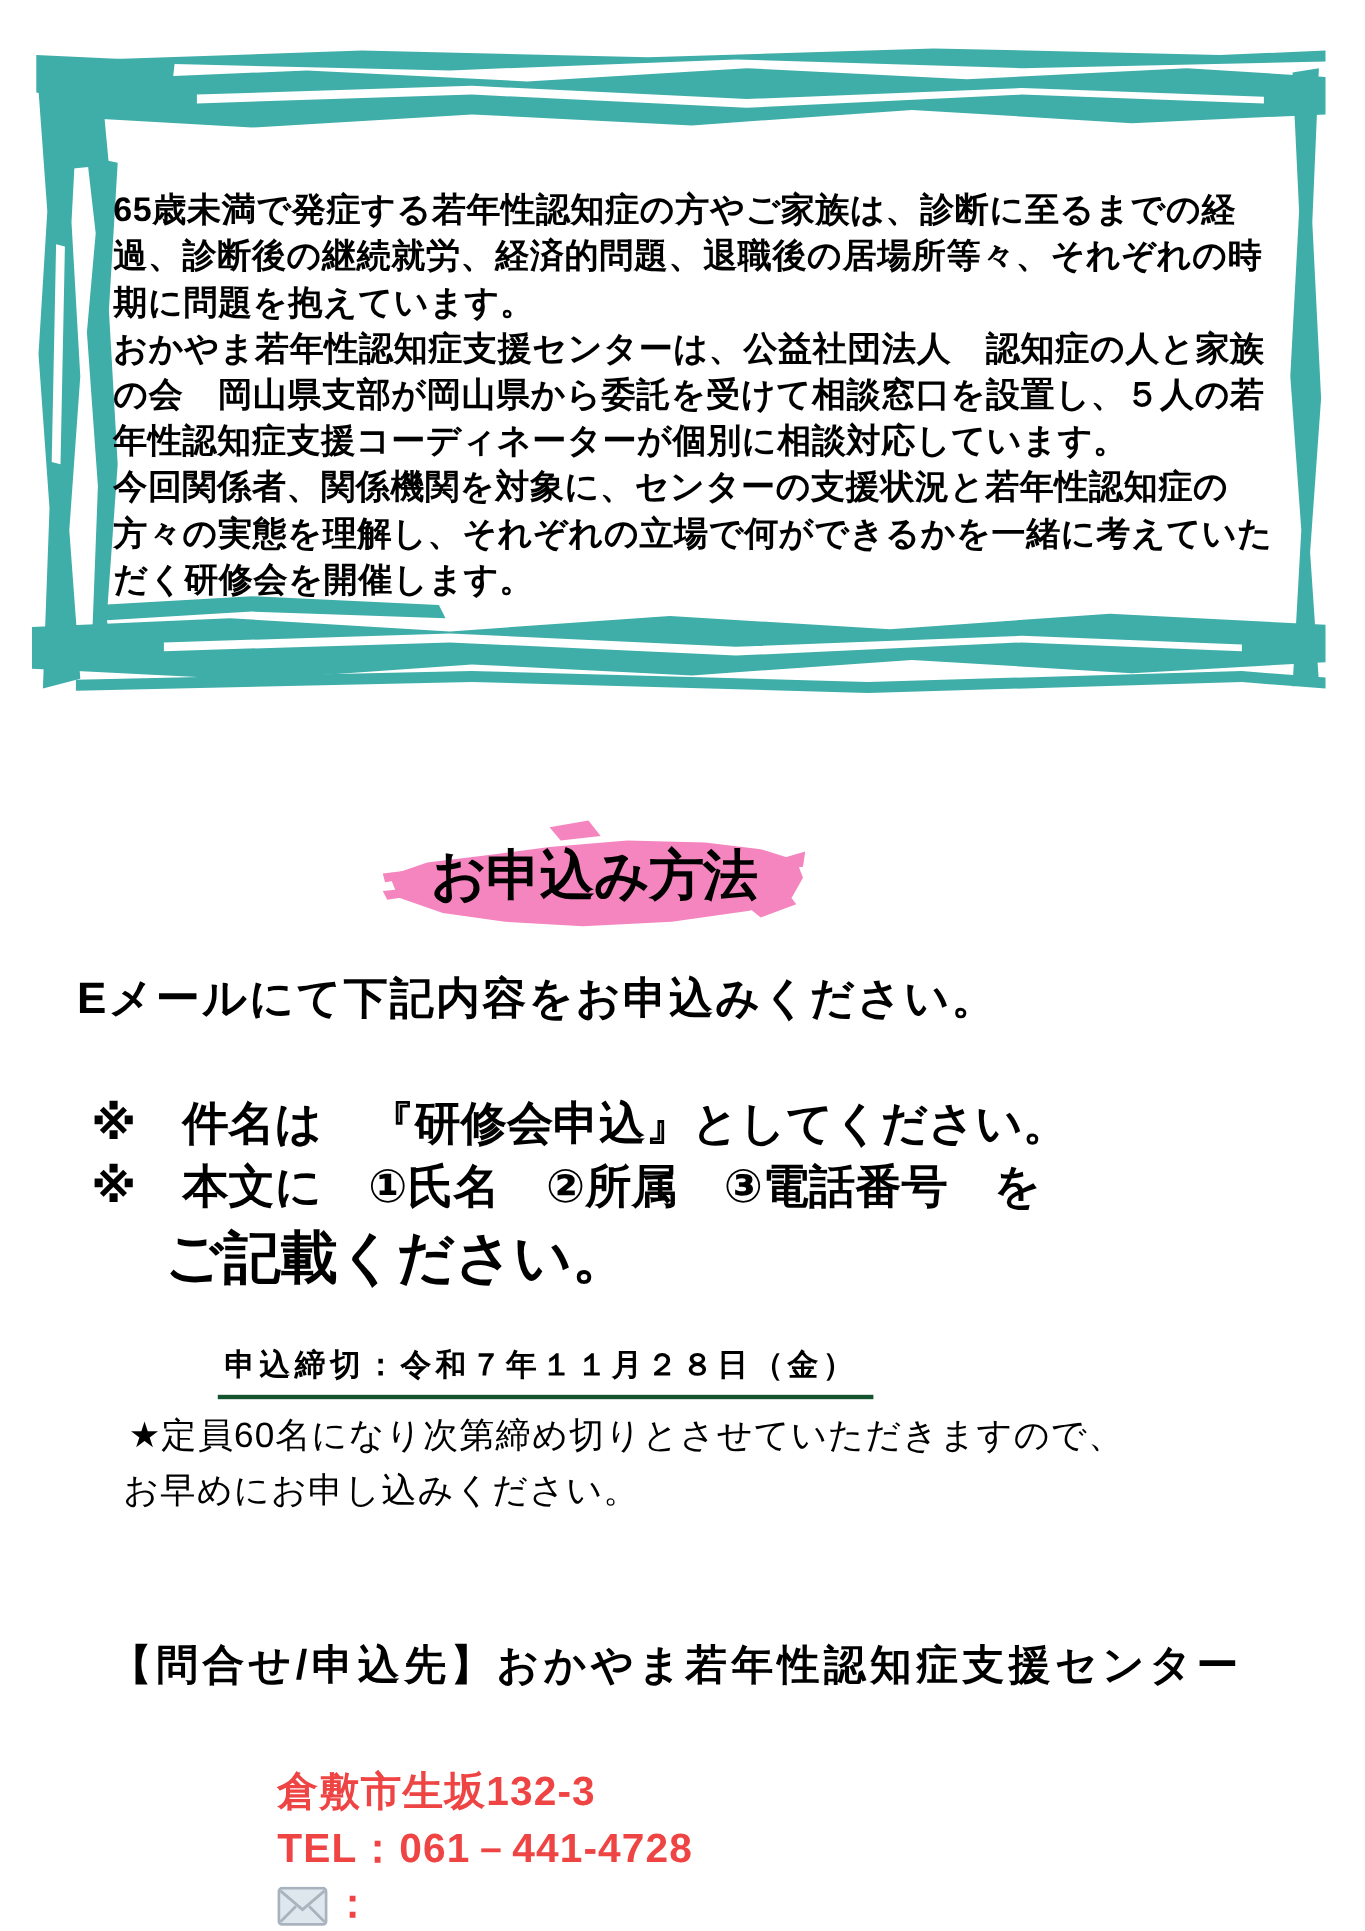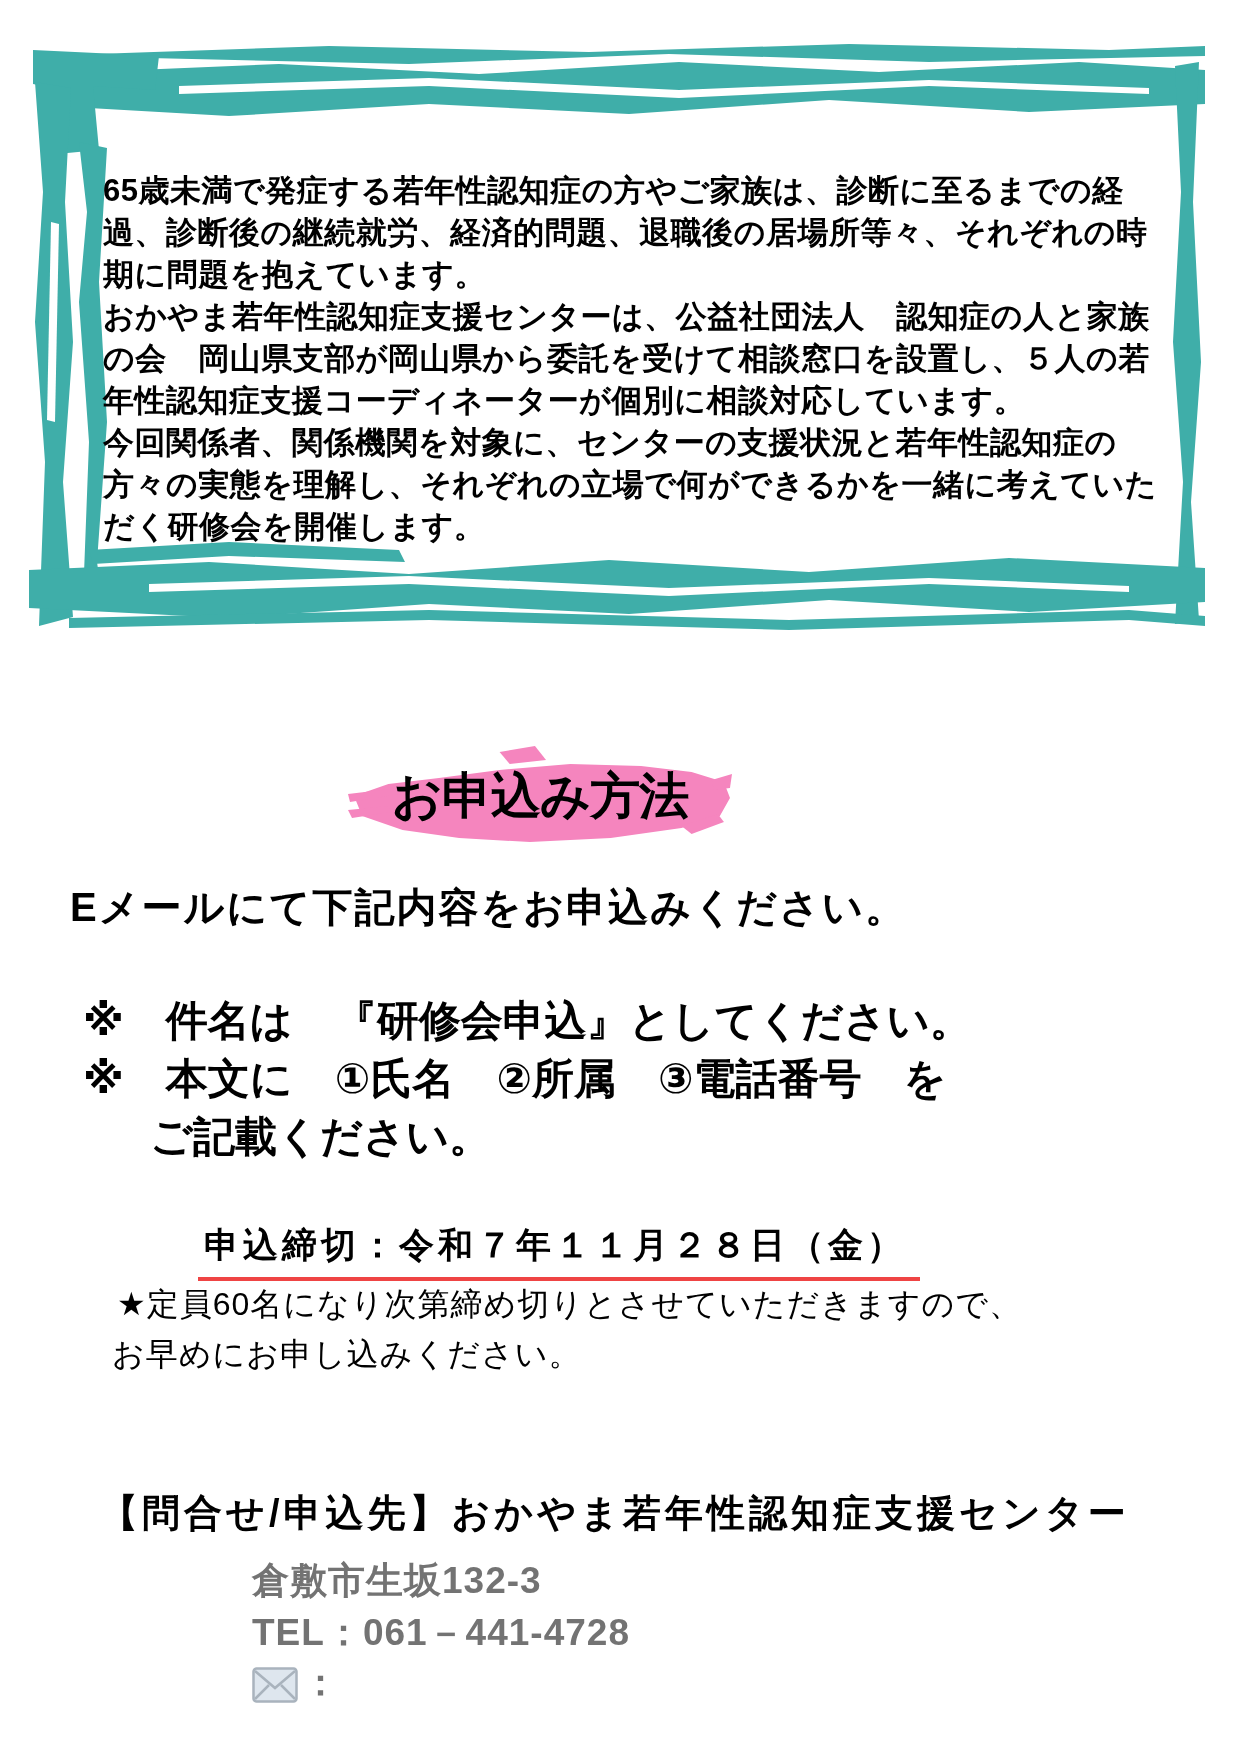--- a/index.html
+++ b/index.html
@@ -32,35 +32,35 @@
     font-size:50px;font-weight:bold;letter-spacing:-1px;
     padding-top:4px;
   }
   
   .instruction{
     position:absolute;left:70px;top:880px;
     font-size:40px;font-weight:bold;letter-spacing:2px;text-align:center;
   }
   .note1{position:absolute;left:83px;top:993px;font-size:42px;font-weight:bold;}
   .note2{position:absolute;left:83px;top:1051px;font-size:42px;font-weight:bold;}
-  .note3{position:absolute;left:150px;top:1109px;font-size:42px;font-weight:bold;}
+  .note3{position:absolute;left:150px;top:1109px;font-size:52px;font-weight:bold;}
   .deadline{
     position:absolute;left:198px;top:1222px;
-    font-size:35px;font-weight:bold;letter-spacing:4px;
-    border-bottom:4px solid #ef4444;
+    font-size:28px;font-weight:bold;letter-spacing:4px;
+    border-bottom:4px solid #14532d;
     padding:0 14px 8px 6px;
   }
   .cap1{position:absolute;left:117px;top:1283px;font-size:32px;font-weight:normal;letter-spacing:1px;}
   .cap2{position:absolute;left:112px;top:1333px;font-size:32px;font-weight:normal;letter-spacing:1px;text-align:center;}
   
   .contact-heading{
     position:absolute;left:100px;top:1488px;
     font-size:38px;font-weight:bold;letter-spacing:4px;
   }
-  .contact-line{color:#737373;font-weight:bold;font-size:37px;letter-spacing:1px;position:absolute;left:252px;}
+  .contact-line{color:#ef4444;font-weight:bold;font-size:37px;letter-spacing:1px;position:absolute;left:252px;margin-top:48px;}
   .addr{top:1556px;}
   .tel{top:1608px;}
   .email-row{top:1658px;display:flex;align-items:center;gap:4px;}
   .mail-icon{display:inline-block;width:46px;height:36px;position:relative;top:2px;}
 </style>
 </head>
 <body>
 
 <div class="intro-frame">
   <svg viewBox="0 0 1177 595" preserveAspectRatio="none">

